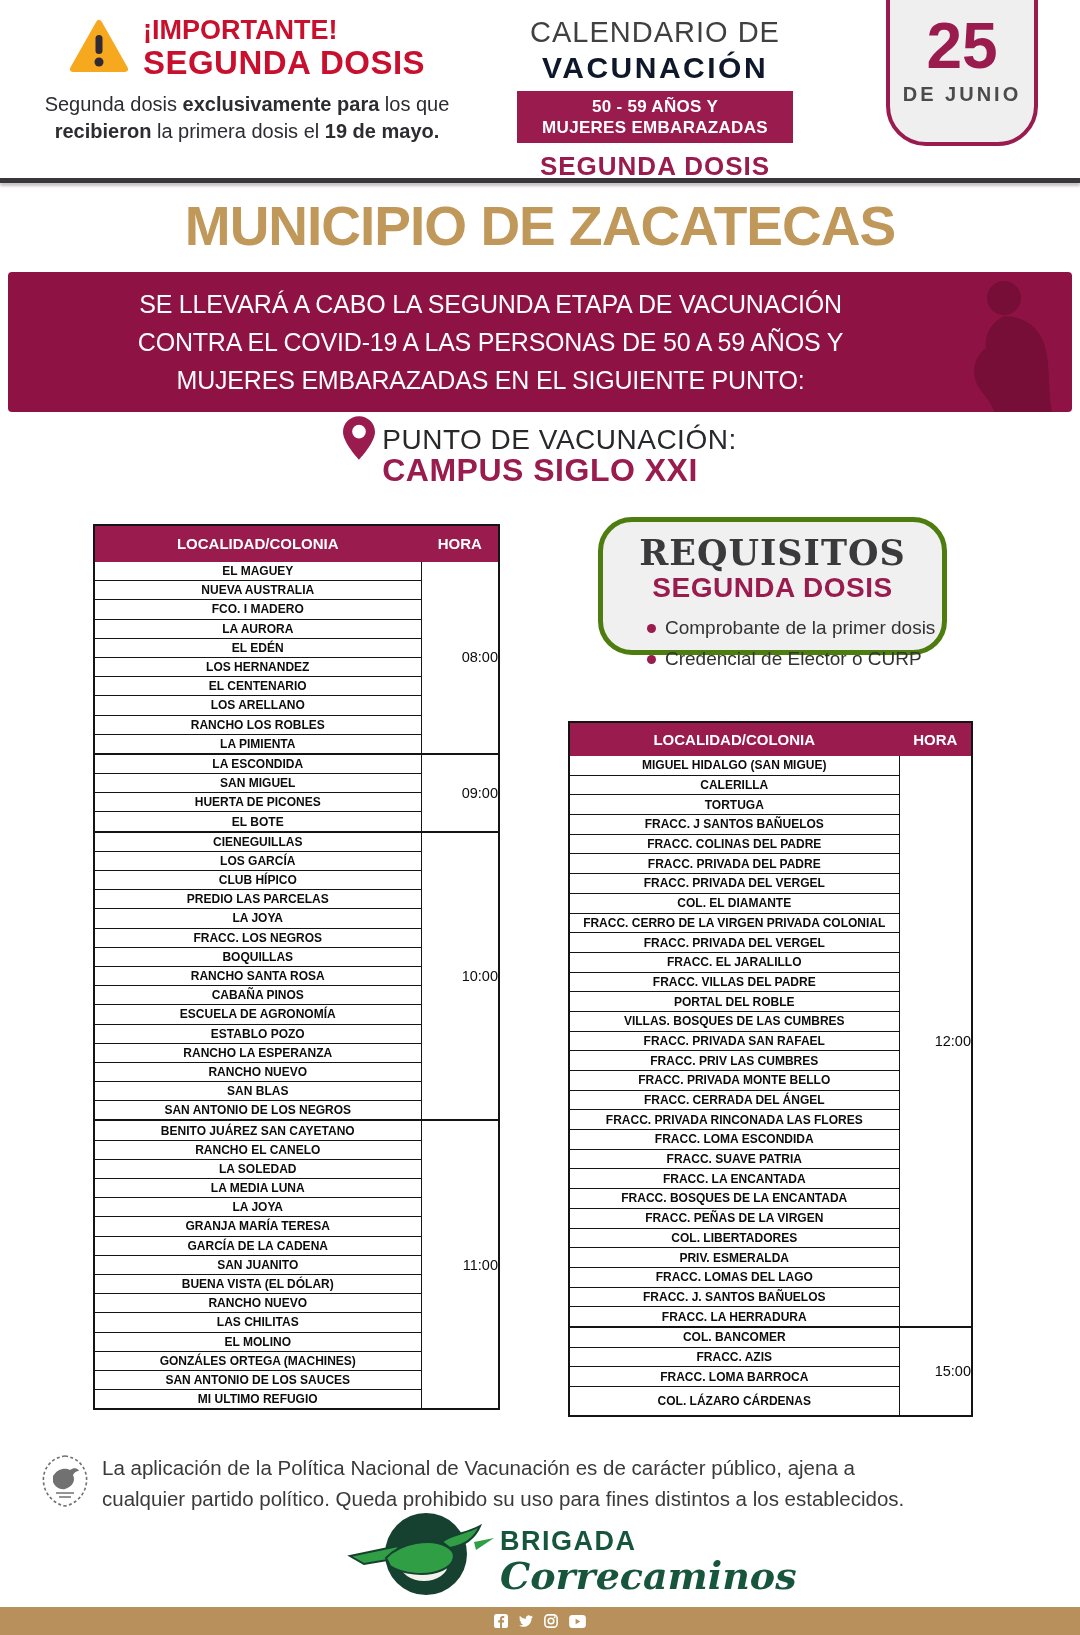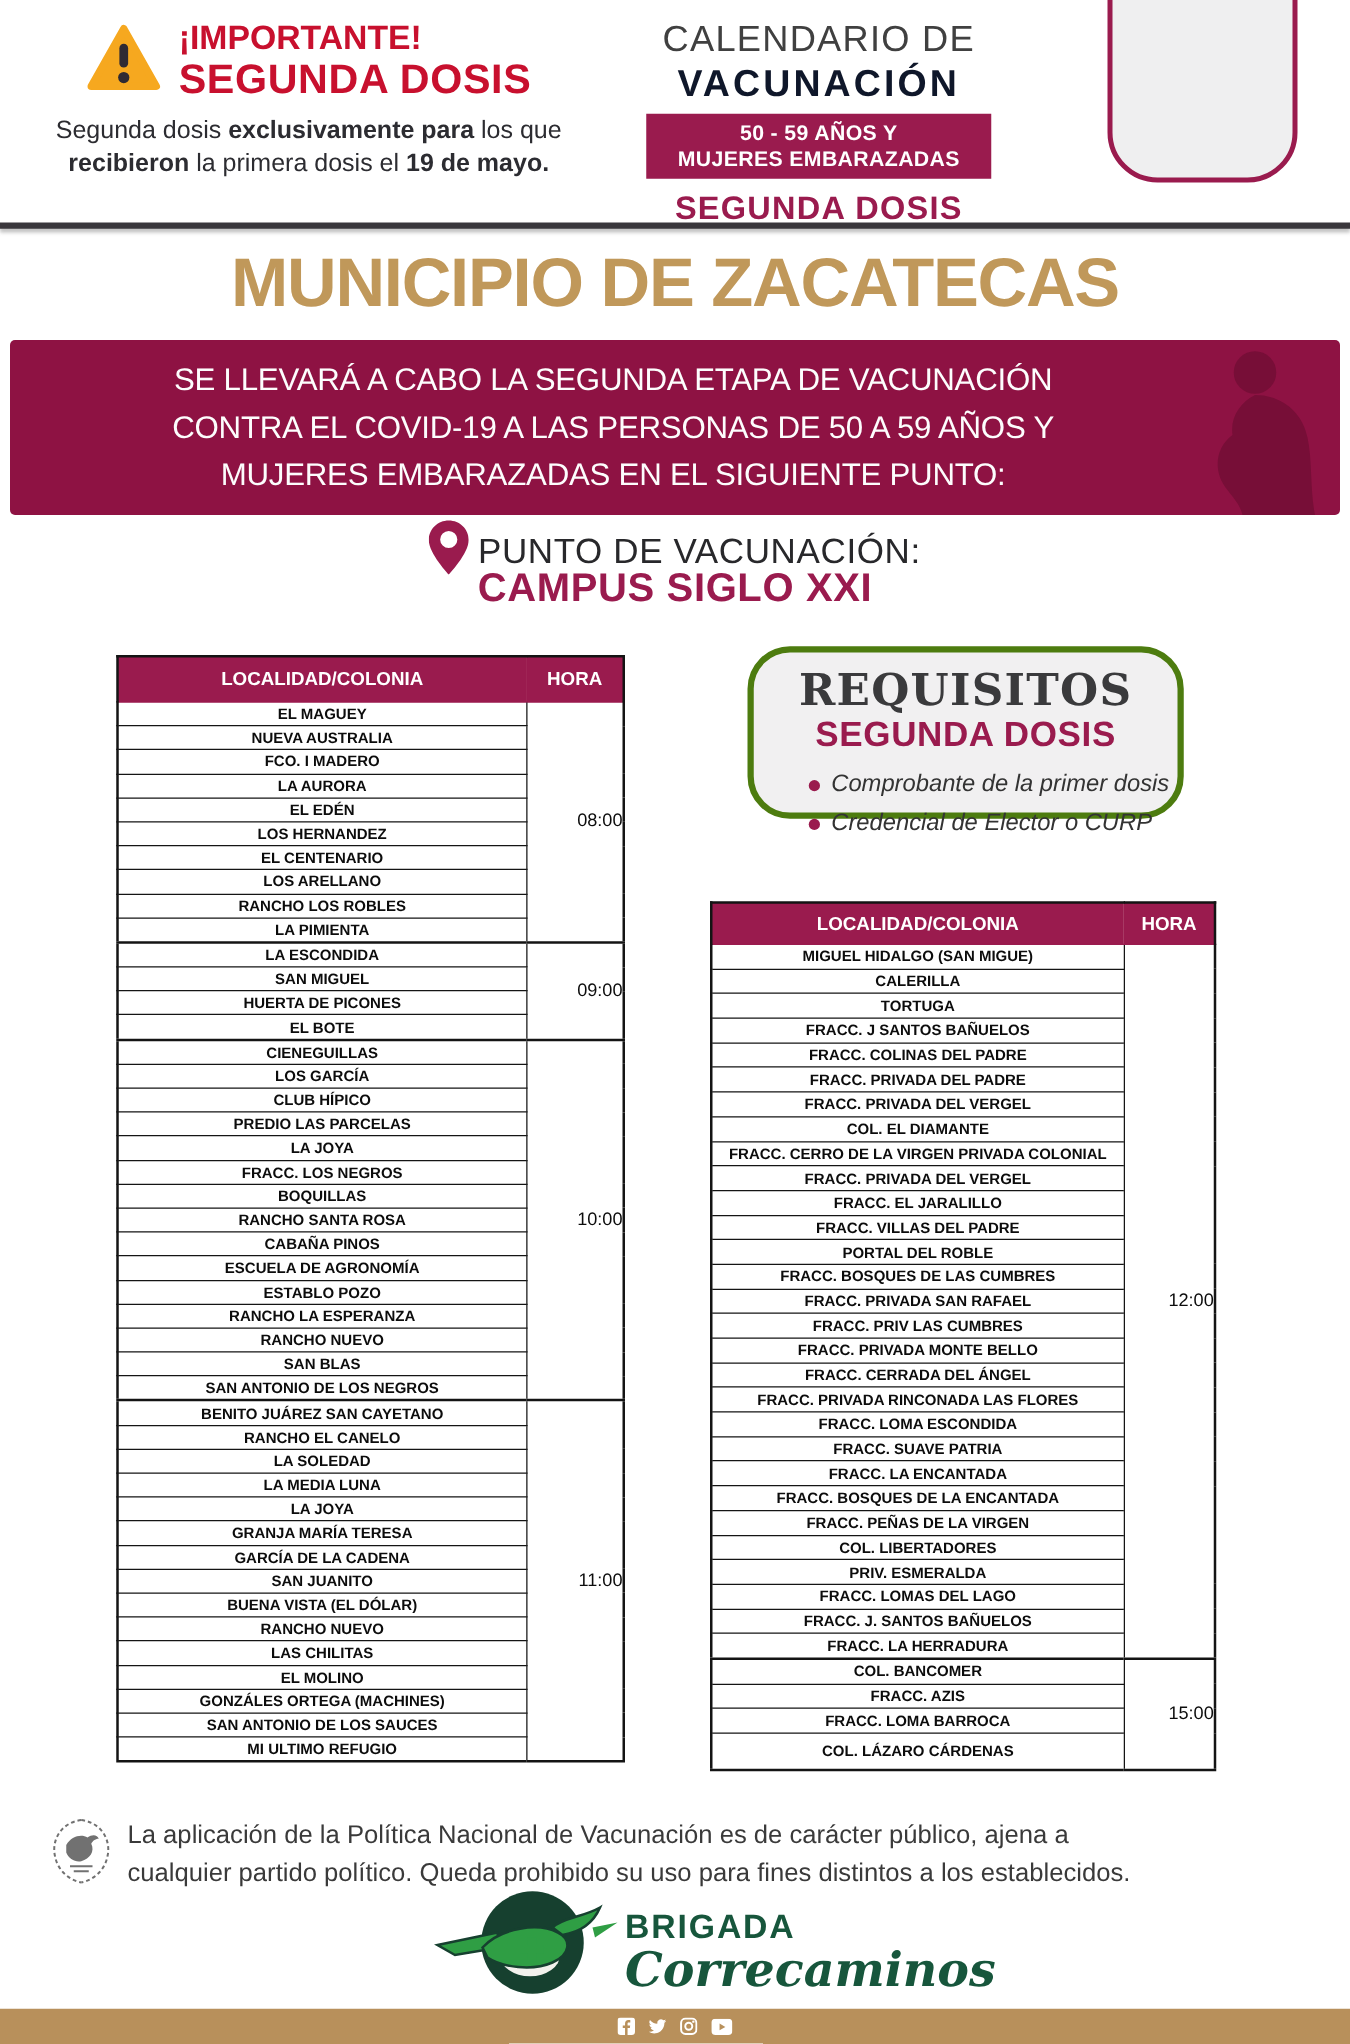--- a/index.html
+++ b/index.html
@@ -63,21 +63,21 @@
   .sched tr.group-end td{border-bottom-width:2px;}
   #right-table tr:last-child td.loc{height:28px;}
 
   
   .req{position:absolute;left:598px;top:517px;width:349px;height:138px;box-sizing:border-box;
        background:#f1f0f1;border:5px solid #4d7c0f;border-radius:34px;text-align:center;}
   .req-title{margin-top:13px;font-family:"DejaVu Serif",serif;font-weight:700;font-size:35px;
              color:#3a3a3c;letter-spacing:1px;line-height:1;}
   .req-sub{font-size:28px;font-weight:700;color:#9a1b4e;letter-spacing:.5px;margin-top:2px;}
   .req-items{margin:13px 0 0 44px;text-align:left;}
-  .req-item{display:flex;align-items:center;gap:9px;margin-bottom:9px;font-size:19px;color:#333;font-style:italic;}
+  .req-item{display:flex;align-items:center;gap:9px;margin-bottom:9px;font-size:19px;color:#333;}
   .req-bullet{width:9px;height:9px;border-radius:50%;background:#9a1b4e;flex:0 0 9px;}
 
   
   .disclaimer{position:absolute;left:102px;top:1452px;width:940px;font-size:20.5px;color:#3a3a3a;
               line-height:31px;}
   .seal{position:absolute;left:36px;top:1452px;}
   .brigada-circle{position:absolute;left:346px;top:1512px;}
   .brigada-text{position:absolute;left:500px;top:1528px;color:#17563c;}
   .brigada-1{font-size:27px;font-weight:700;letter-spacing:1.5px;line-height:1;}
   .brigada-2{font-family:"DejaVu Serif",serif;font-style:italic;font-weight:700;font-size:38px;
@@ -113,20 +113,21 @@
     <div class="cal-line1">CALENDARIO DE</div>
     <div class="cal-line2">VACUNACIÓN</div>
     <div class="cal-box">
       <div>50 - 59 AÑOS Y</div>
       <div>MUJERES EMBARAZADAS</div>
     </div>
     <div class="cal-line3">SEGUNDA DOSIS</div>
   </div>
 
   <div class="badge">
+    <div class="badge-day">25</div>
     <div class="badge-month">DE JUNIO</div>
   </div>
 
   <div class="divider"></div>
 
   <div class="municipio">MUNICIPIO DE ZACATECAS</div>
 
   <div class="banner">
     <span class="banner-sil">
       <svg width="130" height="140" viewBox="0 0 130 140">
@@ -365,21 +366,21 @@
         <tr>
           <td class="loc">FRACC. EL JARALILLO</td>
         </tr>
         <tr>
           <td class="loc">FRACC. VILLAS DEL PADRE</td>
         </tr>
         <tr>
           <td class="loc">PORTAL DEL ROBLE</td>
         </tr>
         <tr>
-          <td class="loc">FRACC. BOSQUES DE LAS CUMBRES</td>
+          <td class="loc">VILLAS. BOSQUES DE LAS CUMBRES</td>
         </tr>
         <tr>
           <td class="loc">FRACC. PRIVADA SAN RAFAEL</td>
         </tr>
         <tr>
           <td class="loc">FRACC. PRIV LAS CUMBRES</td>
         </tr>
         <tr>
           <td class="loc">FRACC. PRIVADA MONTE BELLO</td>
         </tr>

